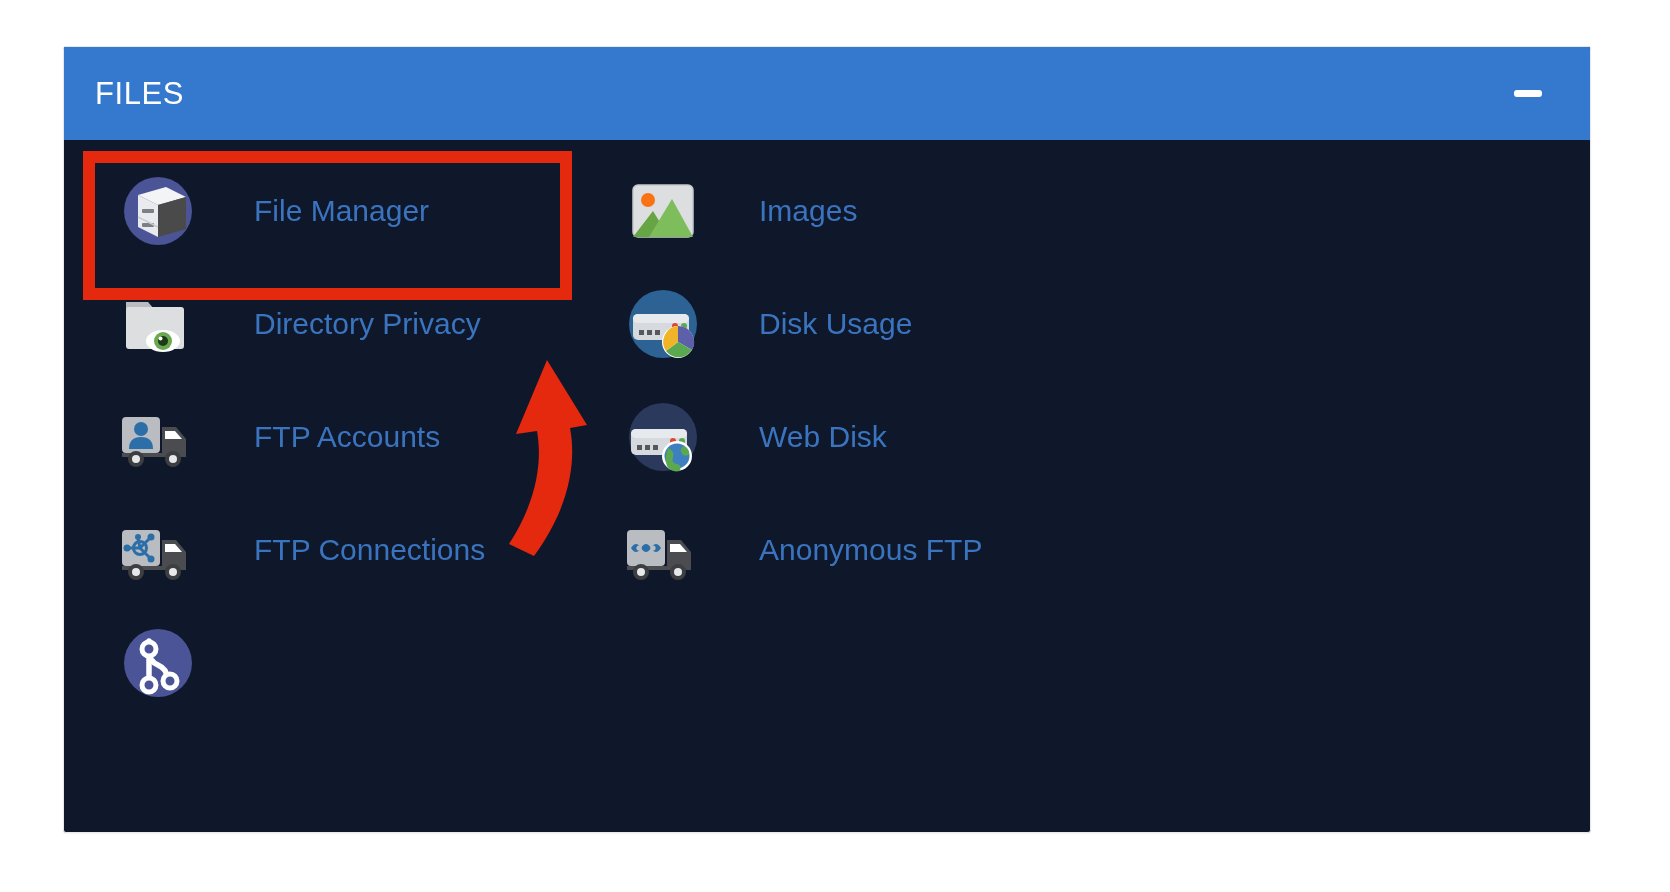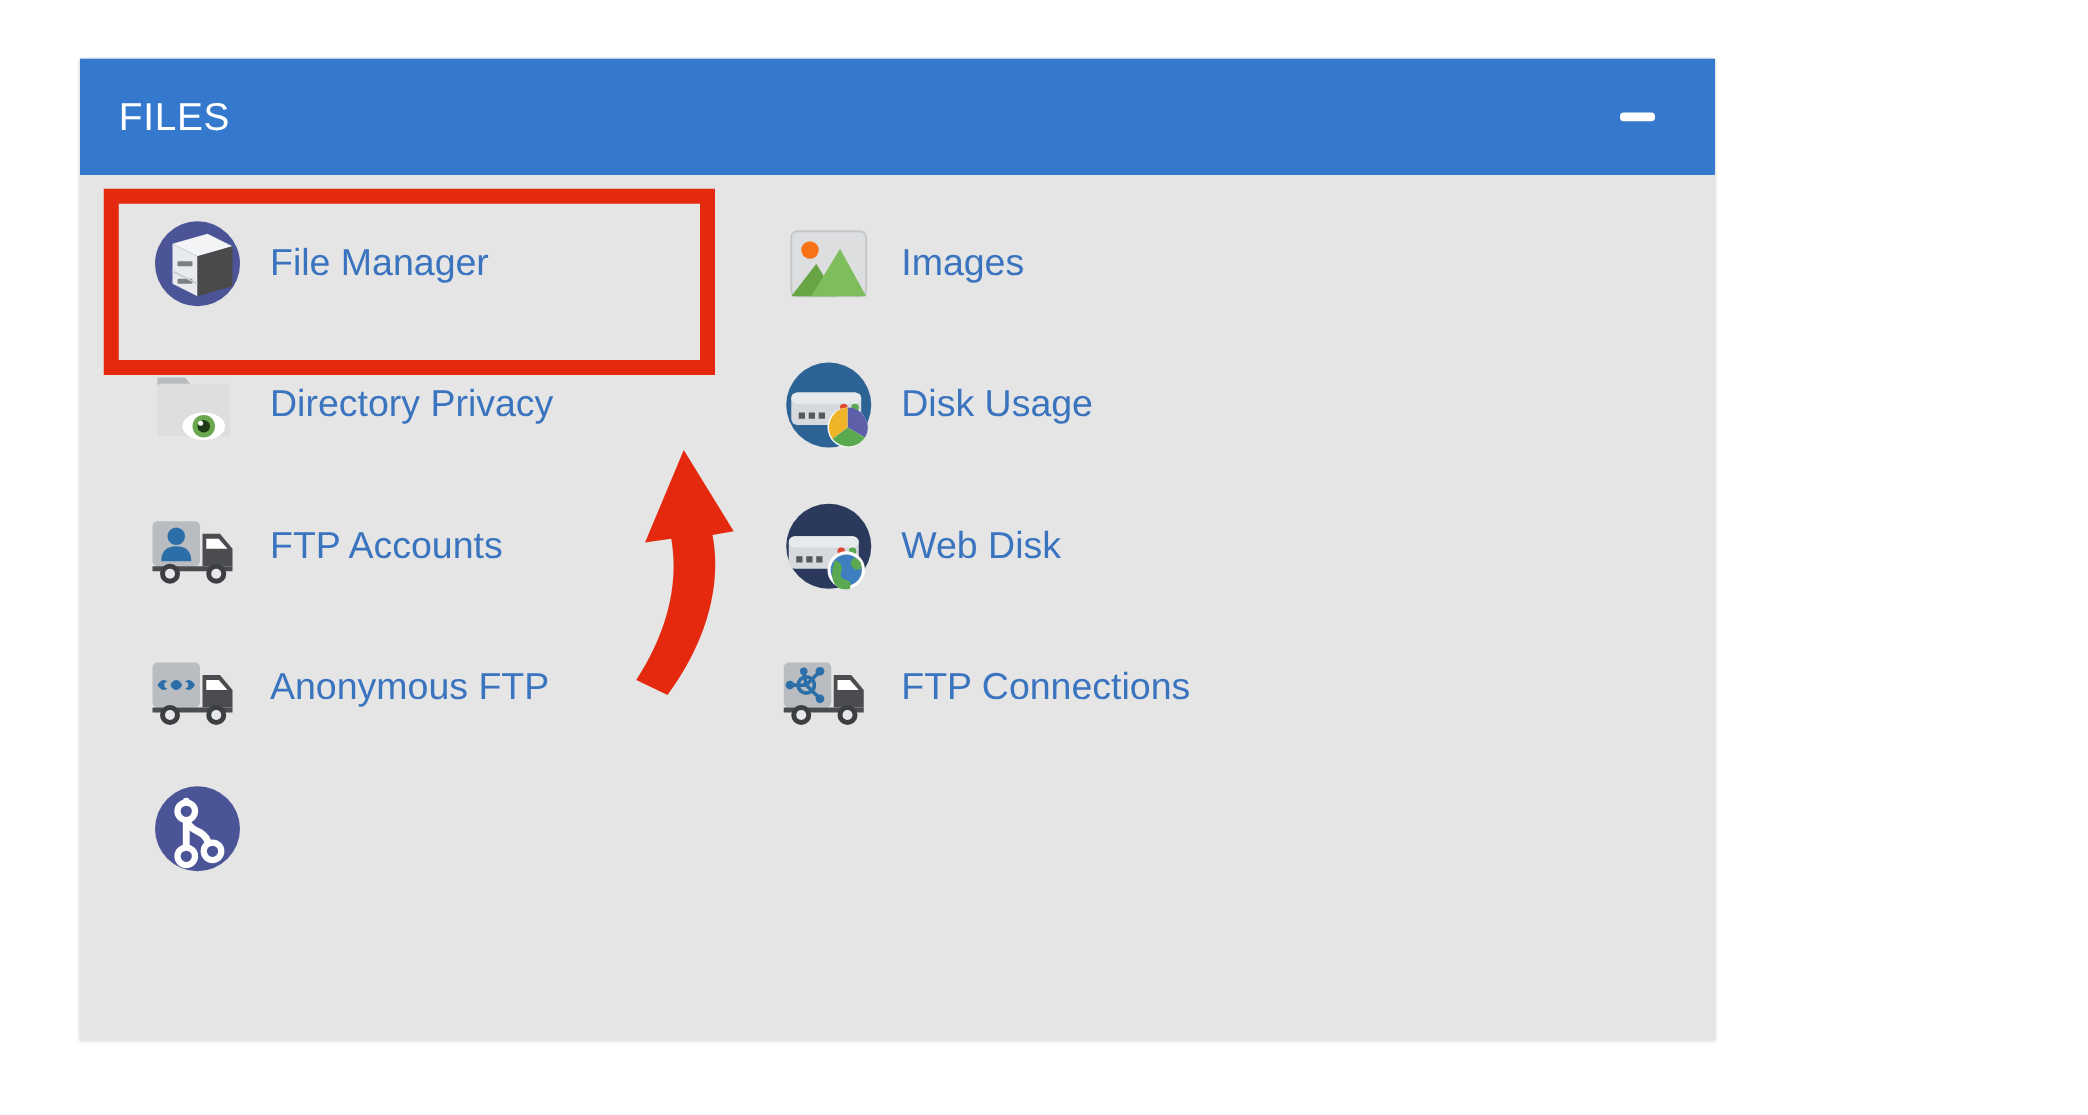--- a/index.html
+++ b/index.html
@@ -14,23 +14,23 @@
     font-family: "Liberation Sans", sans-serif;
     overflow: hidden;
     position: relative;
   }
 
   
   #panel {
     position: absolute;
     left: 63px;
     top: 46px;
-    width: 1310px;
+    width: 1528px;
     height: 787px;
-    background: #e5e5e5;
+    background: #0f172a;
     border: 1px solid #e6e8ea;
     border-radius: 3px;
     box-sizing: border-box;
     box-shadow: 0 1px 2px rgba(0,0,0,0.05);
   }
 
   
   #panel-header {
     position: relative;
     height: 93px;
@@ -79,20 +79,21 @@
     grid-template-columns: 505px 505px 505px;
     grid-auto-rows: 113px;
     padding-left: 30px;
   }
   .tile {
     display: flex;
     align-items: center;
     text-decoration: none;
     padding-left: 18px;
     box-sizing: border-box;
+    gap: 38px;
   }
   .tile .icon-wrap {
     width: 92px;
     height: 92px;
     flex: 0 0 92px;
     display: flex;
     align-items: center;
     justify-content: center;
   }
   .tile .tile-label {
@@ -239,39 +240,20 @@
             <circle cx="58" cy="63" r="15" fill="#ffffff"></circle>
             <circle cx="58" cy="63" r="12.5" fill="#3e7fc0"></circle>
             <path d="M49 55 q7 3 5 9 q-2 6 4 7 q5 1 3 7 q-9 2 -13 -5 q-3 -7 1 -18 z" fill="#5aa84f"></path>
             <path d="M64 53 q7 2 6 9 q-4 2 -7 -1 q-3 -4 1 -8 z" fill="#5aa84f"></path>
           </svg>
         </span>
         <span class="tile-label">Web Disk</span>
       </a>
 
       <span></span>
-
-      <a class="tile" href="#">
-        <span class="icon-wrap">
-          <svg width="88" height="88" viewBox="0 0 88 88">
-            <rect x="8" y="24" width="38" height="36" rx="4" fill="#b9bcc0"></rect>
-            <path d="M12 42 q5 -8 10 0 q5 8 10 0 q5 -8 10 0 q-5 8 -10 0 q-5 -8 -10 0 q-5 8 -10 0 z" fill="#2c6fa8"></path>
-            <circle cx="20" cy="42" r="2.6" fill="#b9bcc0"></circle>
-            <circle cx="34" cy="42" r="2.6" fill="#b9bcc0"></circle>
-            <path d="M48 34 h14 l10 12 v14 h-24 z" fill="#4a4c50"></path>
-            <path d="M51 38 h10 l7 8 h-17 z" fill="#ffffff"></path>
-            <rect x="8" y="60" width="64" height="4" fill="#4a4c50"></rect>
-            <circle cx="22" cy="66" r="8" fill="#3c3e42"></circle>
-            <circle cx="22" cy="66" r="4" fill="#e6e8ea"></circle>
-            <circle cx="59" cy="66" r="8" fill="#3c3e42"></circle>
-            <circle cx="59" cy="66" r="4" fill="#e6e8ea"></circle>
-          </svg>
-        </span>
-        <span class="tile-label">Anonymous FTP</span>
-      </a>
 
       <a class="tile" href="#">
         <span class="icon-wrap">
           <svg width="88" height="88" viewBox="0 0 88 88">
             <rect x="8" y="24" width="38" height="36" rx="4" fill="#b9bcc0"></rect>
             <g stroke="#2c6fa8" stroke-width="3" fill="none">
               <line x1="14" y1="42" x2="26" y2="42"></line>
               <line x1="26" y1="42" x2="36" y2="32"></line>
               <line x1="26" y1="42" x2="36" y2="52"></line>
               <line x1="26" y1="42" x2="24" y2="32"></line>
@@ -286,20 +268,39 @@
             <rect x="8" y="60" width="64" height="4" fill="#4a4c50"></rect>
             <circle cx="22" cy="66" r="8" fill="#3c3e42"></circle>
             <circle cx="22" cy="66" r="4" fill="#e6e8ea"></circle>
             <circle cx="59" cy="66" r="8" fill="#3c3e42"></circle>
             <circle cx="59" cy="66" r="4" fill="#e6e8ea"></circle>
           </svg>
         </span>
         <span class="tile-label">FTP Connections</span>
       </a>
 
+      <a class="tile" href="#">
+        <span class="icon-wrap">
+          <svg width="88" height="88" viewBox="0 0 88 88">
+            <rect x="8" y="24" width="38" height="36" rx="4" fill="#b9bcc0"></rect>
+            <path d="M12 42 q5 -8 10 0 q5 8 10 0 q5 -8 10 0 q-5 8 -10 0 q-5 -8 -10 0 q-5 8 -10 0 z" fill="#2c6fa8"></path>
+            <circle cx="20" cy="42" r="2.6" fill="#b9bcc0"></circle>
+            <circle cx="34" cy="42" r="2.6" fill="#b9bcc0"></circle>
+            <path d="M48 34 h14 l10 12 v14 h-24 z" fill="#4a4c50"></path>
+            <path d="M51 38 h10 l7 8 h-17 z" fill="#ffffff"></path>
+            <rect x="8" y="60" width="64" height="4" fill="#4a4c50"></rect>
+            <circle cx="22" cy="66" r="8" fill="#3c3e42"></circle>
+            <circle cx="22" cy="66" r="4" fill="#e6e8ea"></circle>
+            <circle cx="59" cy="66" r="8" fill="#3c3e42"></circle>
+            <circle cx="59" cy="66" r="4" fill="#e6e8ea"></circle>
+          </svg>
+        </span>
+        <span class="tile-label">Anonymous FTP</span>
+      </a>
+
       <span></span>
 
       <a class="tile" href="#">
         <span class="icon-wrap">
           <svg width="88" height="88" viewBox="0 0 88 88">
             <circle cx="44" cy="44" r="34" fill="#4a5496"></circle>
             <g stroke="#ffffff" stroke-width="5.5" fill="none" stroke-linecap="round">
               <line x1="35" y1="22" x2="35" y2="62"></line>
               <path d="M35 33 q0 9 9 13 q9 4 9 13"></path>
             </g>

